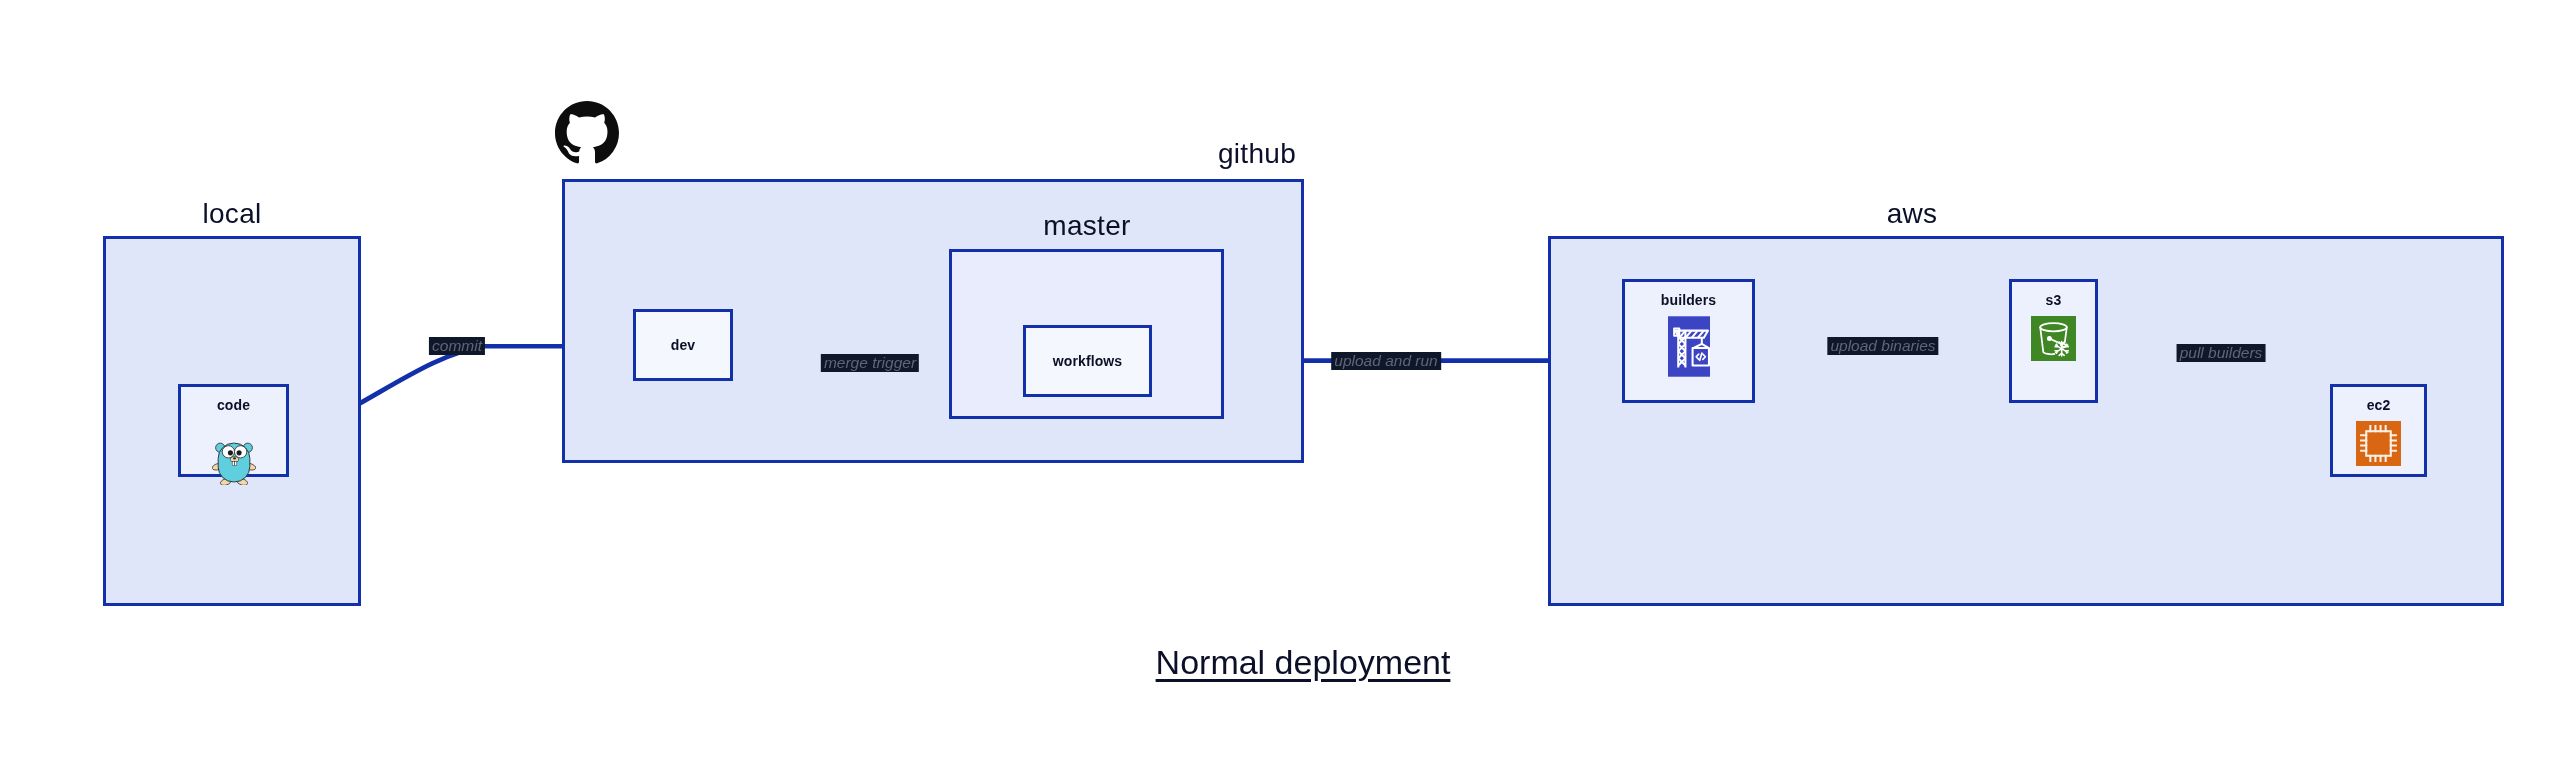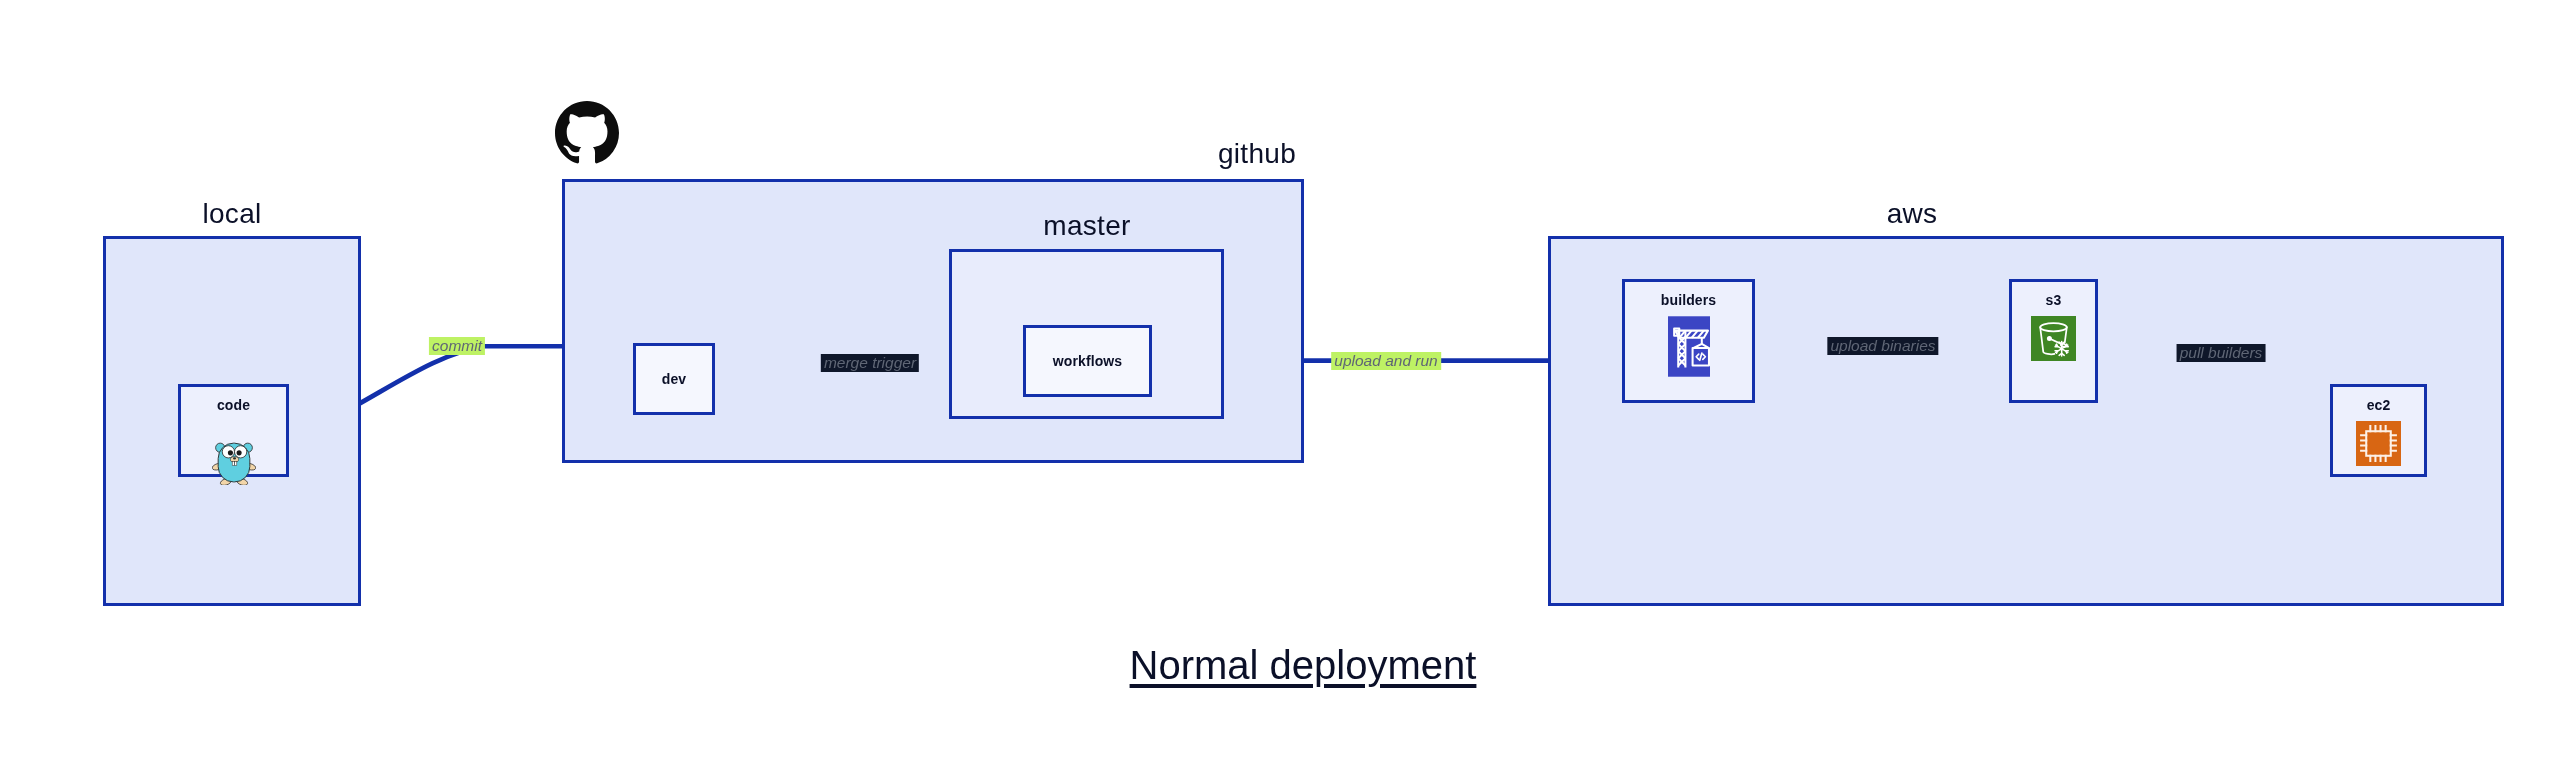--- a/index.html
+++ b/index.html
@@ -84,31 +84,31 @@
   .edge-label {
     position: absolute;
     transform: translate(-50%, -50%);
     background: transparent;
     color: #5f6675;
     font-size: 15.5px;
     font-style: italic;
     white-space: nowrap;
     padding: 0 3.1px;
   }
-  .edge-label.on-white { background: #bef264; }
+  .edge-label.on-white { background: #0f172a; }
   .edge-label.on-group { background: #0f172a; }
 
   
   #diagram-title {
     position: absolute;
     left: 1303px;
     top: 643px;
     transform: translateX(-50%);
     color: #0b1028;
-    font-size: 40px;
+    font-size: 34px;
     font-weight: 400;
     text-decoration: underline;
     text-underline-offset: 5.2px;
     white-space: nowrap;
   }
 
   
   #github-logo {
     position: absolute;
     left: 555px;
@@ -176,21 +176,21 @@
 
   <div class="group" style="left:562px; top:179px; width:742px; height:284px;"></div>
   <div class="group-label" style="left:1257px; top:138px;">github</div>
 
   <div id="github-logo">
     <svg width="64" height="64" viewBox="0 0 16 16" xmlns="http://www.w3.org/2000/svg">
       <path fill="#0d0d0d" d="M8 0C3.58 0 0 3.58 0 8c0 3.54 2.29 6.53 5.47 7.59.4.07.55-.17.55-.38 0-.19-.01-.82-.01-1.49-2.01.37-2.53-.49-2.69-.94-.09-.23-.48-.94-.82-1.13-.28-.15-.68-.52-.01-.53.63-.01 1.08.58 1.23.82.72 1.21 1.87.87 2.33.66.07-.52.28-.87.51-1.07-1.78-.2-3.64-.89-3.64-3.95 0-.87.31-1.59.82-2.15-.08-.2-.36-1.02.08-2.12 0 0 .67-.21 2.2.82.64-.18 1.32-.27 2-.27.68 0 1.36.09 2 .27 1.53-1.04 2.2-.82 2.2-.82.44 1.1.16 1.92.08 2.12.51.56.82 1.27.82 2.15 0 3.07-1.87 3.75-3.65 3.95.29.25.54.73.54 1.48 0 1.07-.01 1.93-.01 2.2 0 .21.15.46.55.38A8.01 8.01 0 0 0 16 8c0-4.42-3.58-8-8-8z"></path>
     </svg>
   </div>
 
-  <div class="node plain" style="left:633px; top:309px; width:82px; height:72px;margin-top:34px;">
+  <div class="node plain" style="left:633px; top:309px; width:100px; height:72px;">
     <span class="node-label">dev</span>
   </div>
 
   <div class="group nested" style="left:949px; top:249px; width:275px; height:170px;"></div>
   <div class="group-label" style="left:1087px; top:210px;">master</div>
 
   <div class="node plain" style="left:1023px; top:325px; width:129px; height:72px;">
     <span class="node-label">workflows</span>
   </div>
 

